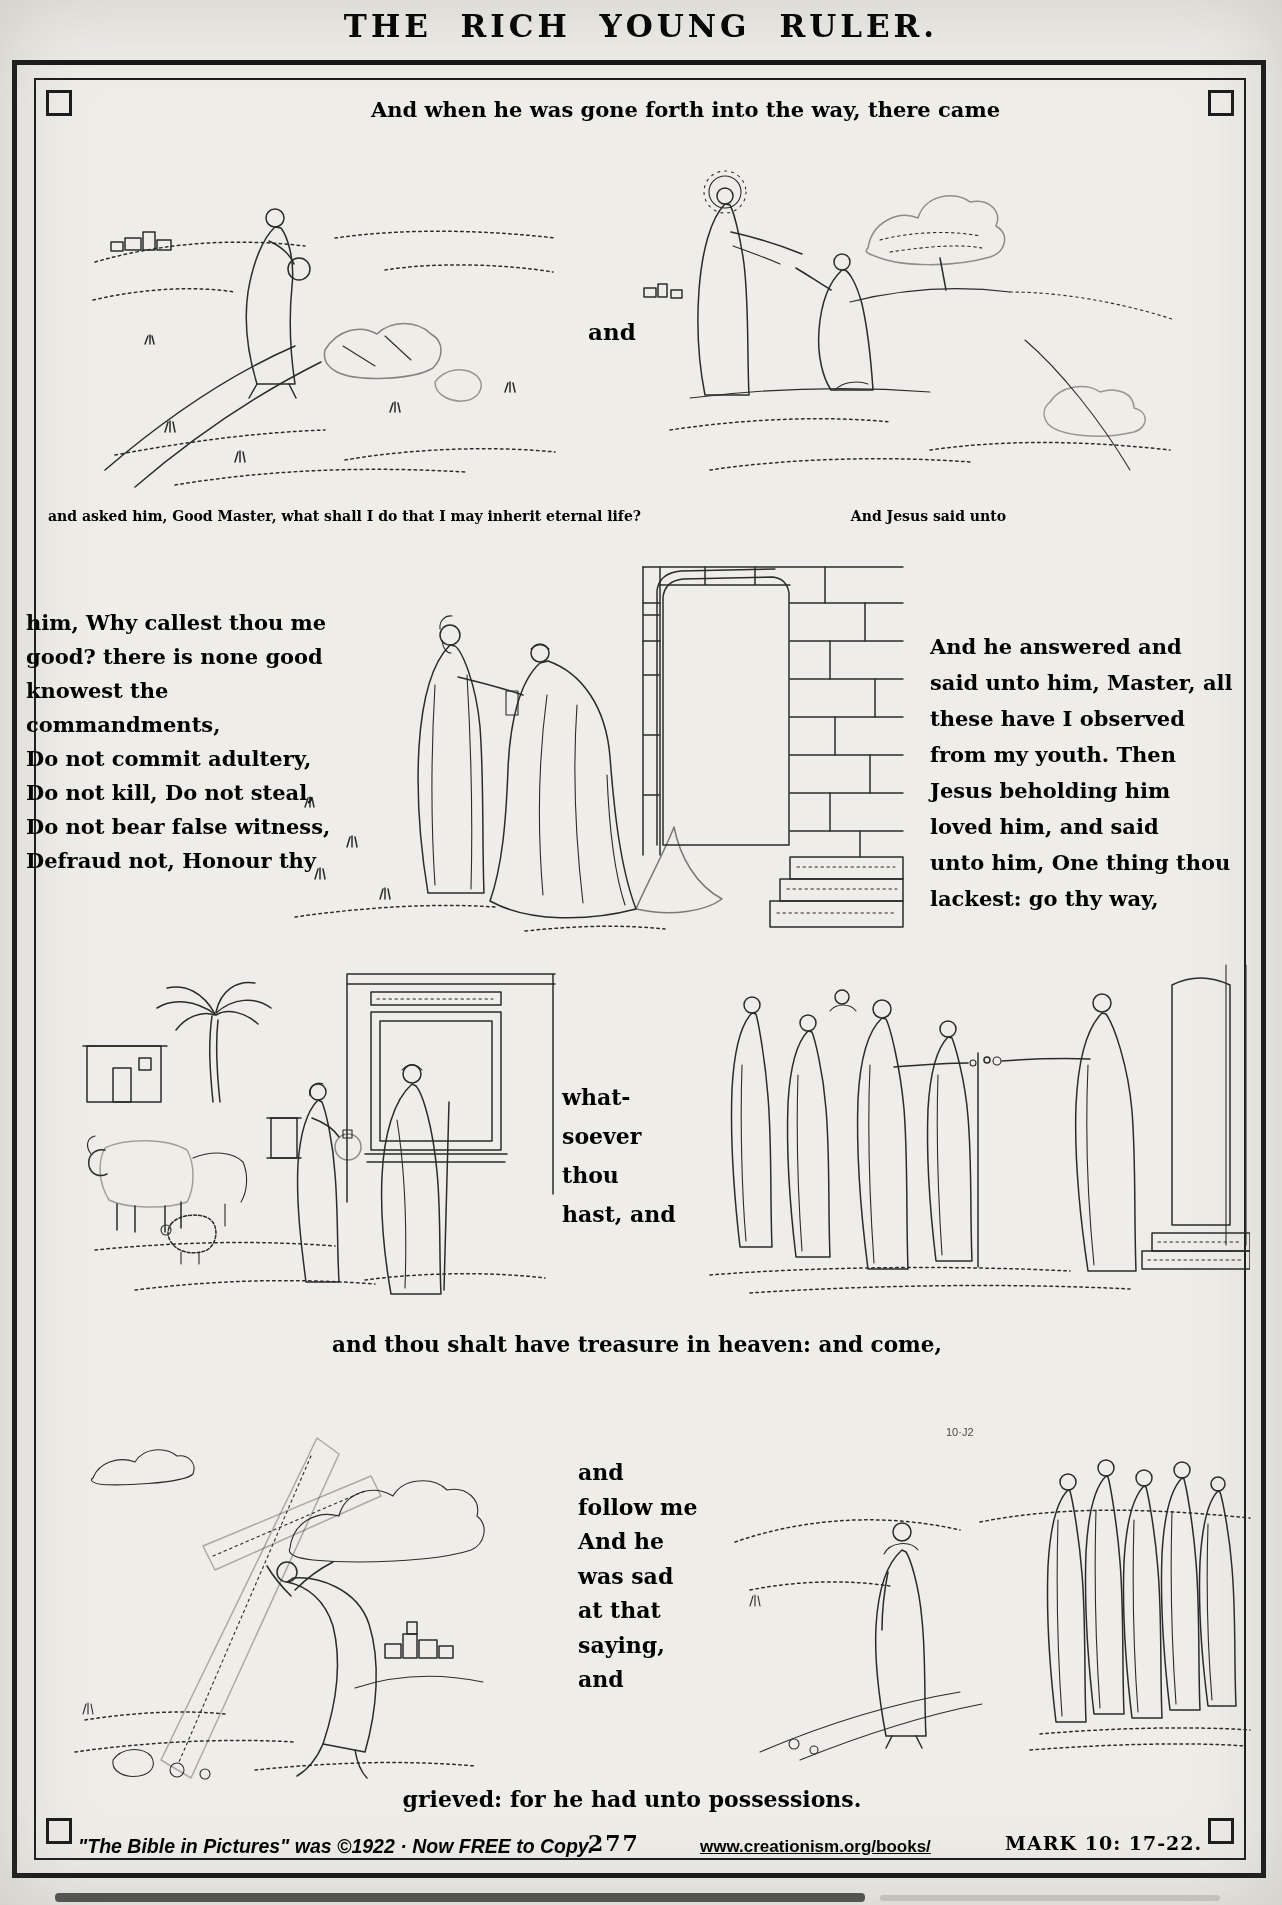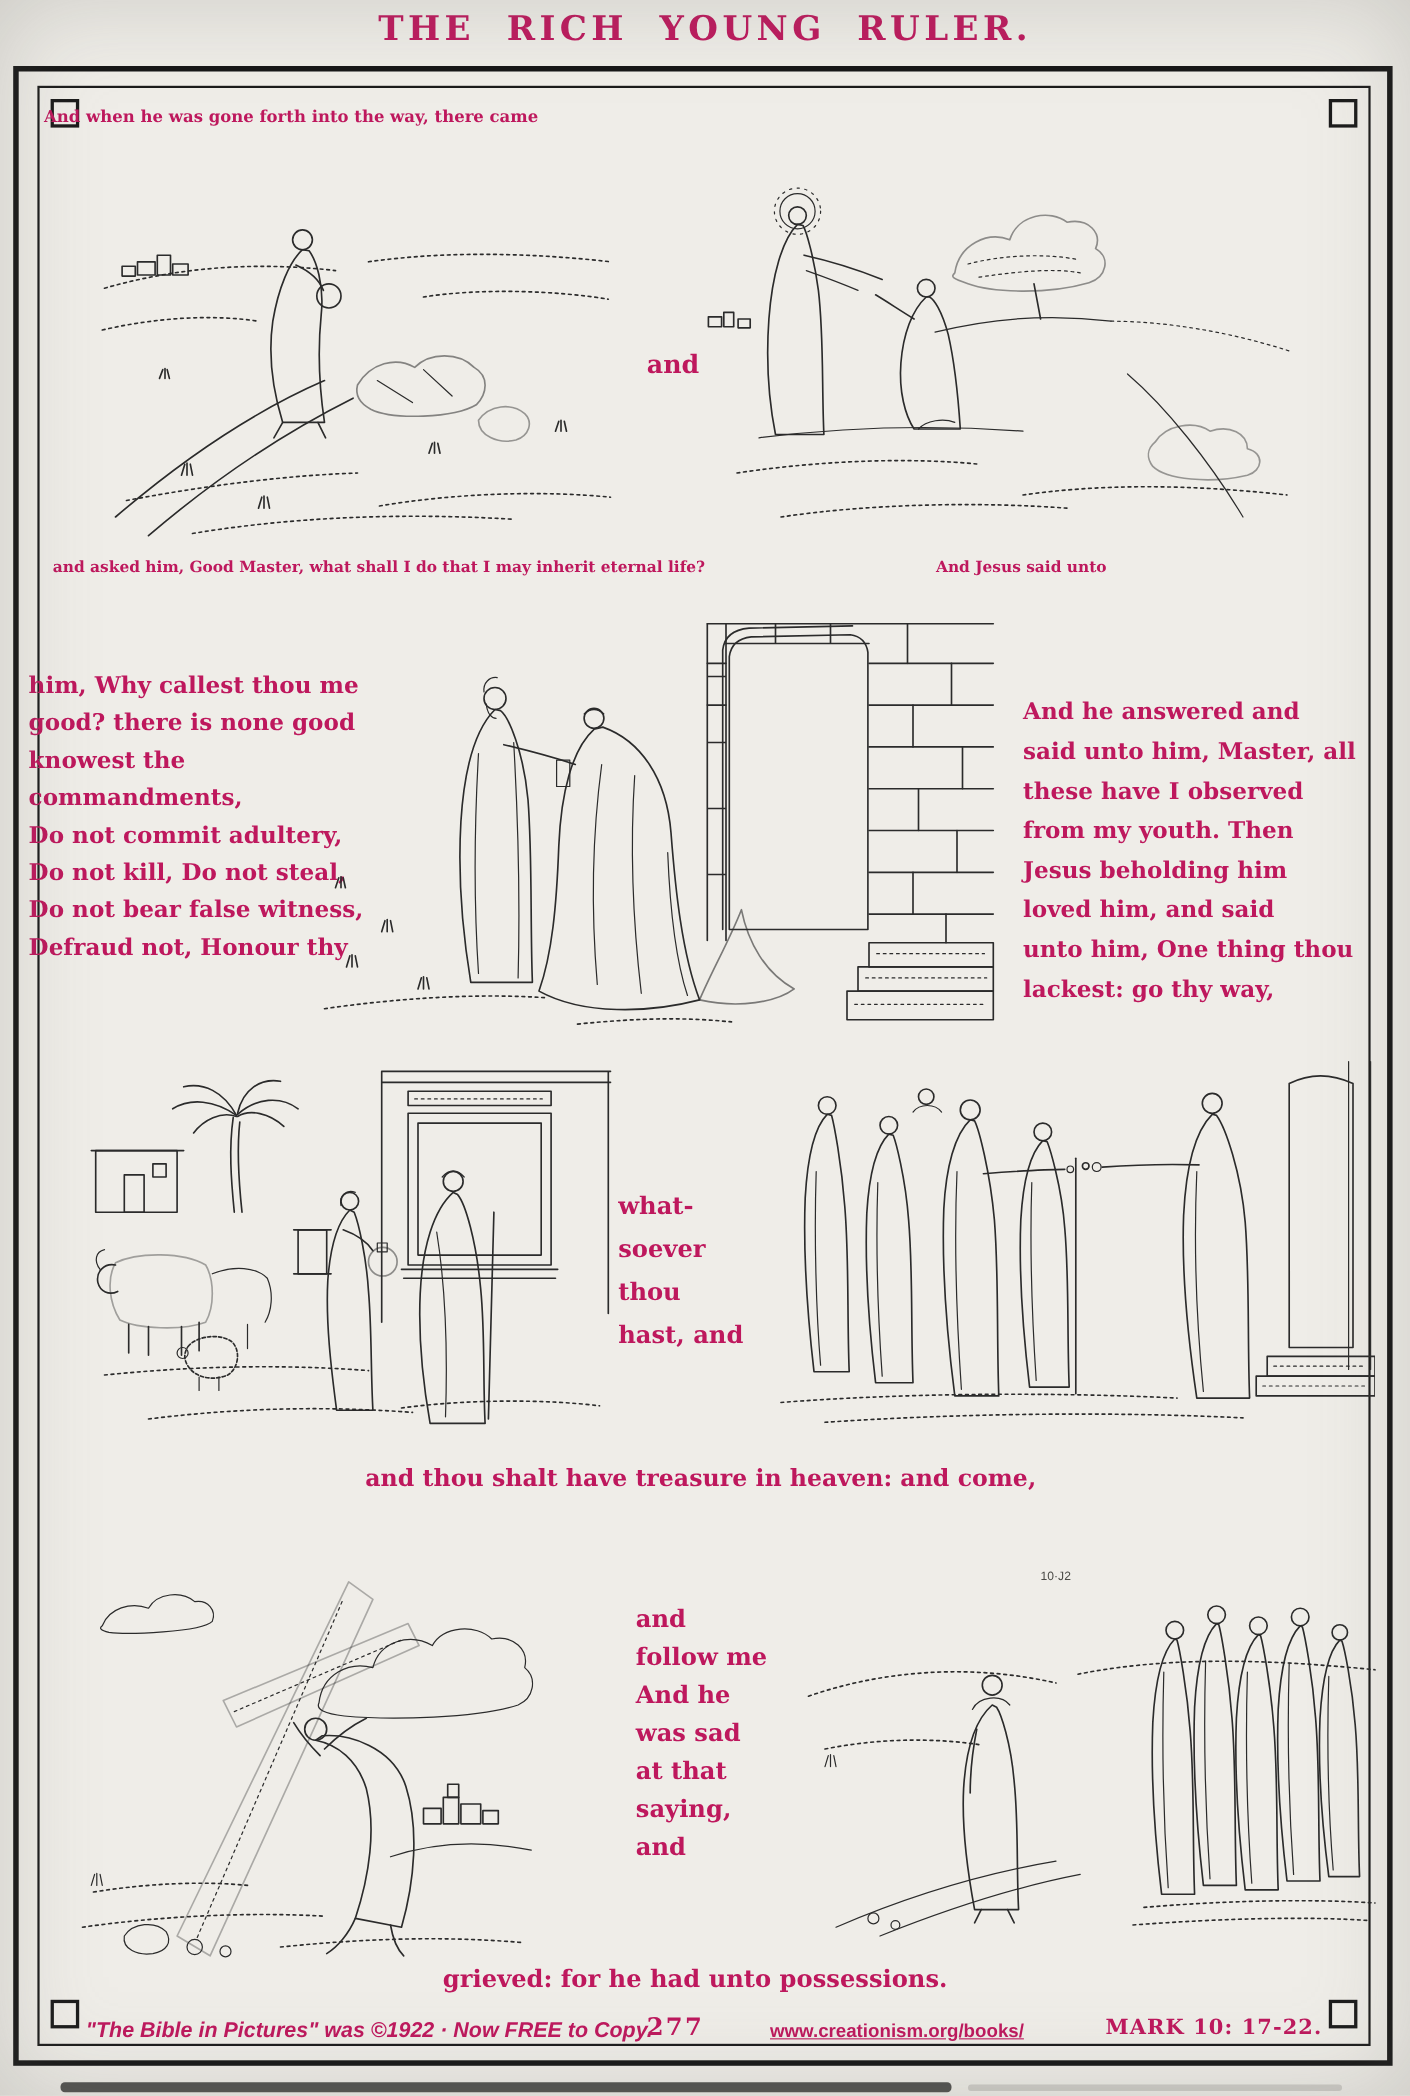--- a/index.html
+++ b/index.html
@@ -1,30 +1,30 @@
 <!DOCTYPE html>
 <html><head>
 <meta charset="utf-8">
 <style>
   html,body{margin:0;padding:0;background:#d8d6d1;}
   .page{position:relative;width:1282px;height:1905px;background:#efede8;overflow:hidden;
-        font-family:"DejaVu Serif", serif;color:#be185d;}
+        font-family:"DejaVu Serif", serif;color:#000000;}
   .page::after{content:"";position:absolute;inset:0;pointer-events:none;
         box-shadow:inset 0 0 90px rgba(110,110,105,.28);}
   .title{position:absolute;top:8px;left:0;width:100%;text-align:center;
         font-size:31px;font-weight:bold;letter-spacing:4px;word-spacing:14px;}
   .frame-outer{position:absolute;left:12px;top:60px;width:1254px;height:1818px;
         border:5px solid #161616;box-sizing:border-box;}
   .frame-inner{position:absolute;left:34px;top:78px;width:1212px;height:1782px;
         border:2px solid #1b1b1b;box-sizing:border-box;}
   .corner{position:absolute;width:26px;height:26px;border:3px solid #1b1b1b;box-sizing:border-box;background:transparent;}
   .c-tl{left:46px;top:90px;} .c-tr{left:1208px;top:90px;}
   .c-bl{left:46px;top:1818px;} .c-br{left:1208px;top:1818px;}
   .cap{position:absolute;font-weight:bold;}
-  .opening{top:97px;left:40px;width:960px;text-align:left;font-size:15px;}
+  .opening{top:97px;left:40px;width:960px;text-align:right;font-size:21px;}
   .and-word{top:318px;left:588px;font-size:23px;}
   .asked{top:508px;left:48px;width:958px;display:flex;justify-content:space-between;font-size:14px;white-space:nowrap;}
   .treasure{top:1332px;left:10px;width:1254px;text-align:center;font-size:21.5px;}
   .grieved{top:1786px;left:10px;width:1244px;text-align:center;font-size:22px;}
   .col{position:absolute;font-weight:bold;text-align:left;}
   .col-left{left:26px;top:606px;width:320px;font-size:21px;line-height:34px;}
   .col-right{left:930px;top:600px;width:330px;font-size:21px;line-height:36px;margin-top:29px;}
   .col-what{left:562px;top:1078px;width:124px;font-size:22px;line-height:39px;}
   .col-follow{left:578px;top:1455px;width:150px;font-size:22px;line-height:34.5px;}
   .footer{position:absolute;top:1830px;left:0;width:1282px;height:34px;}

